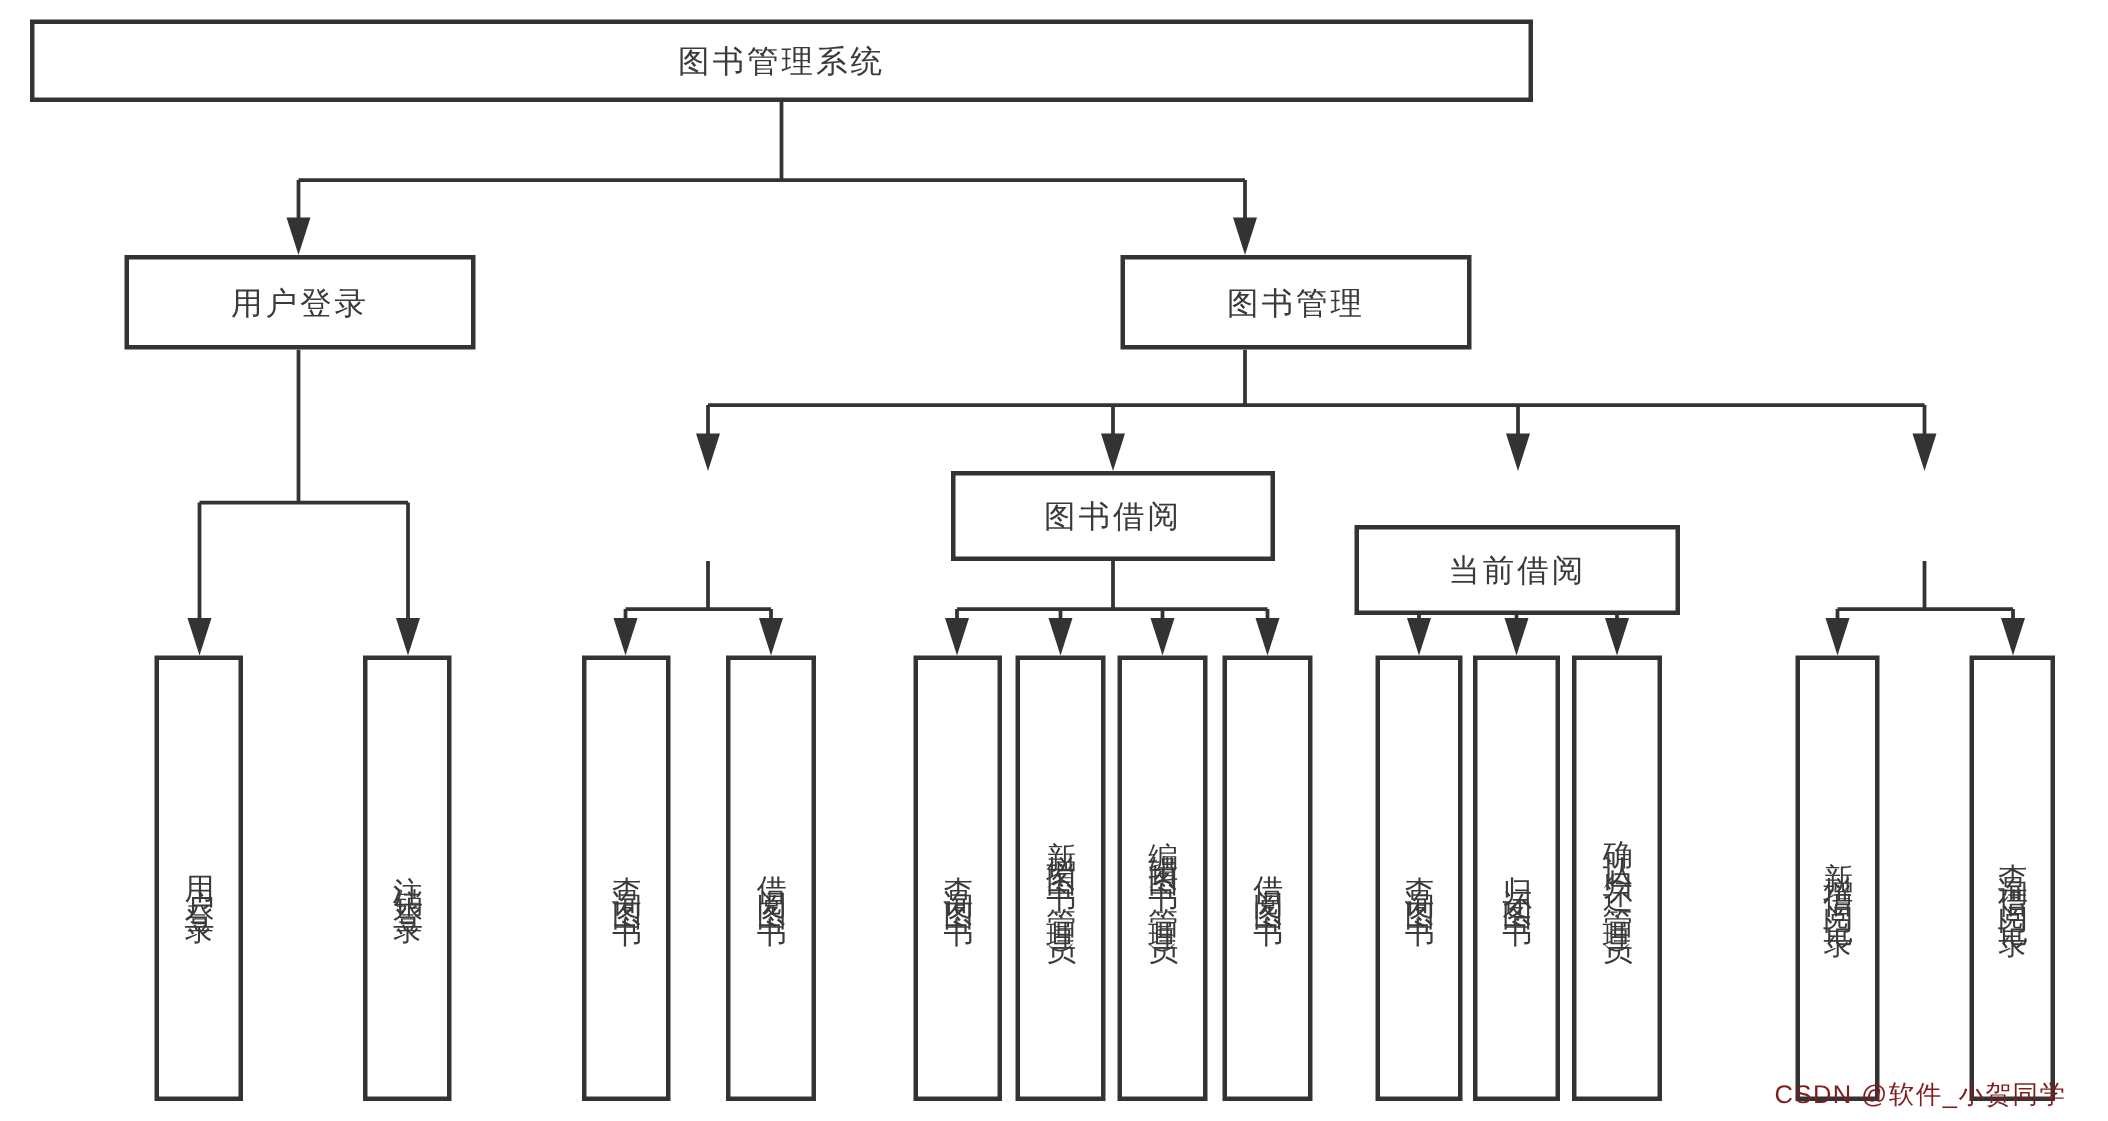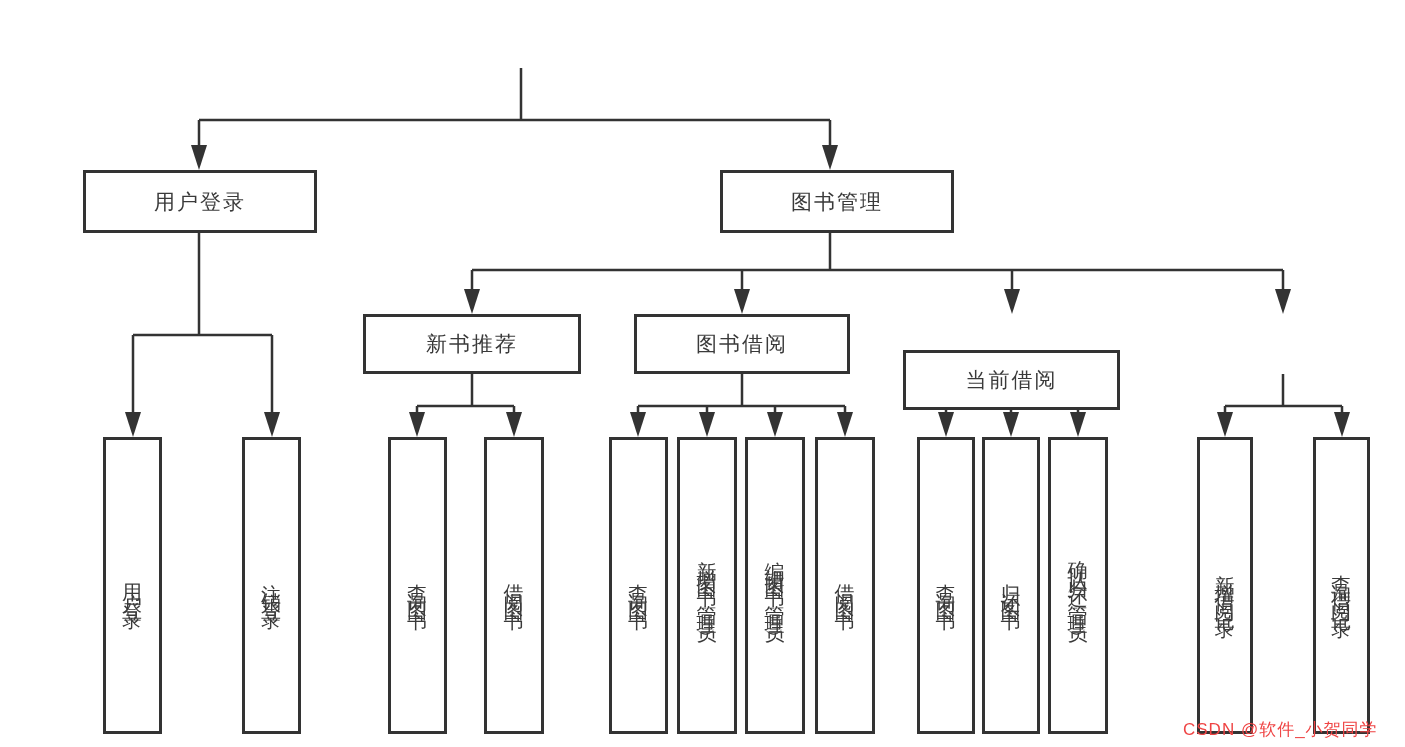--- a/index.html
+++ b/index.html
@@ -53,21 +53,21 @@
     letter-spacing: 0.45em;
     color: #3a3a3a;
     white-space: nowrap;
   }
   .watermark {
     position: absolute;
     left: 1183px;
     top: 718px;
     z-index: 5;
     font-size: 17px;
-    color: #ef4444;
+    color: #7f1d1d;
     letter-spacing: 1px;
     white-space: nowrap;
   }
 </style>
 </head>
 <body>
 
 <div id="canvas">
 
   <svg id="connectors" viewBox="0 0 1405 747" xmlns="http://www.w3.org/2000/svg">
@@ -96,31 +96,31 @@
       <polygon points="767,412 783,412 775,437"></polygon>
       <polygon points="837,412 853,412 845,437"></polygon>
       <polygon points="938,412 954,412 946,437"></polygon>
       <polygon points="1003,412 1019,412 1011,437"></polygon>
       <polygon points="1070,412 1086,412 1078,437"></polygon>
       <polygon points="1217,412 1233,412 1225,437"></polygon>
       <polygon points="1334,412 1350,412 1342,437"></polygon>
     </g>
   </svg>
 
+  <div class="hbox" style="left:20px; top:13px; width:1002px; height:55px;">
+    <span>图书管理系统</span>
+  </div>
 
   <div class="hbox" style="left:83px; top:170px; width:234px; height:63px;">
     <span>用户登录</span>
   </div>
-  <div class="hbox" style="left:720px; top:170px; width:234px; height:63px;">
+  <div class="hbox" style="left:747px; top:170px; width:234px; height:63px;">
     <span>图书管理</span>
   </div>
 
-  <div class="hbox" style="left:363px; top:314px; width:218px; height:60px;">
-    <span>新书推荐</span>
-  </div>
   <div class="hbox" style="left:634px; top:314px; width:216px; height:60px;text-align:center;">
     <span>图书借阅</span>
   </div>
   <div class="hbox" style="left:903px; top:314px; width:217px; height:60px;margin-top:36px;">
     <span>当前借阅</span>
   </div>
 
   <div class="vbox" style="left:103px; width:59px;">
     <span>用户登录</span>
   </div>

